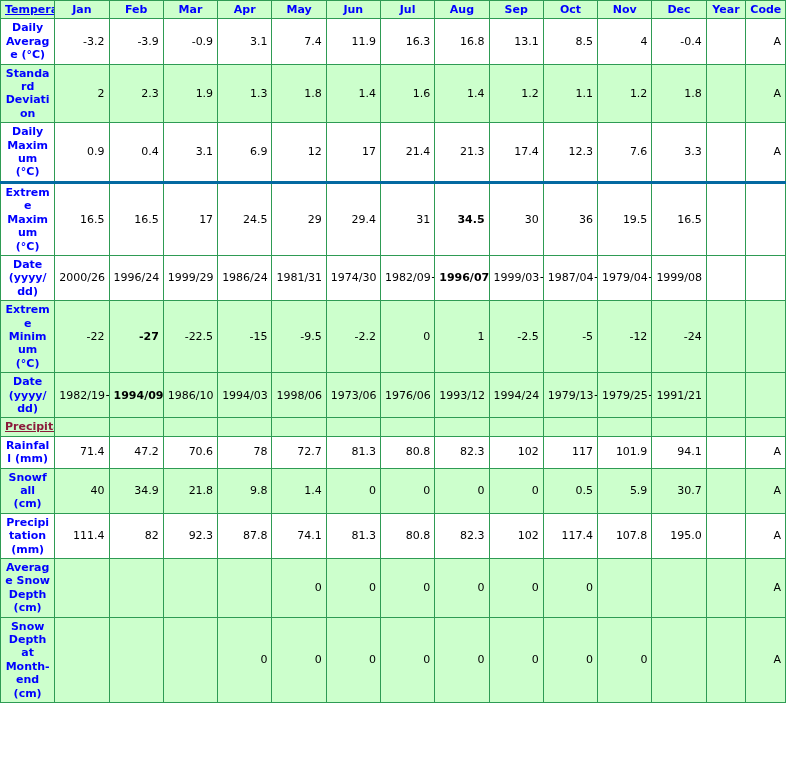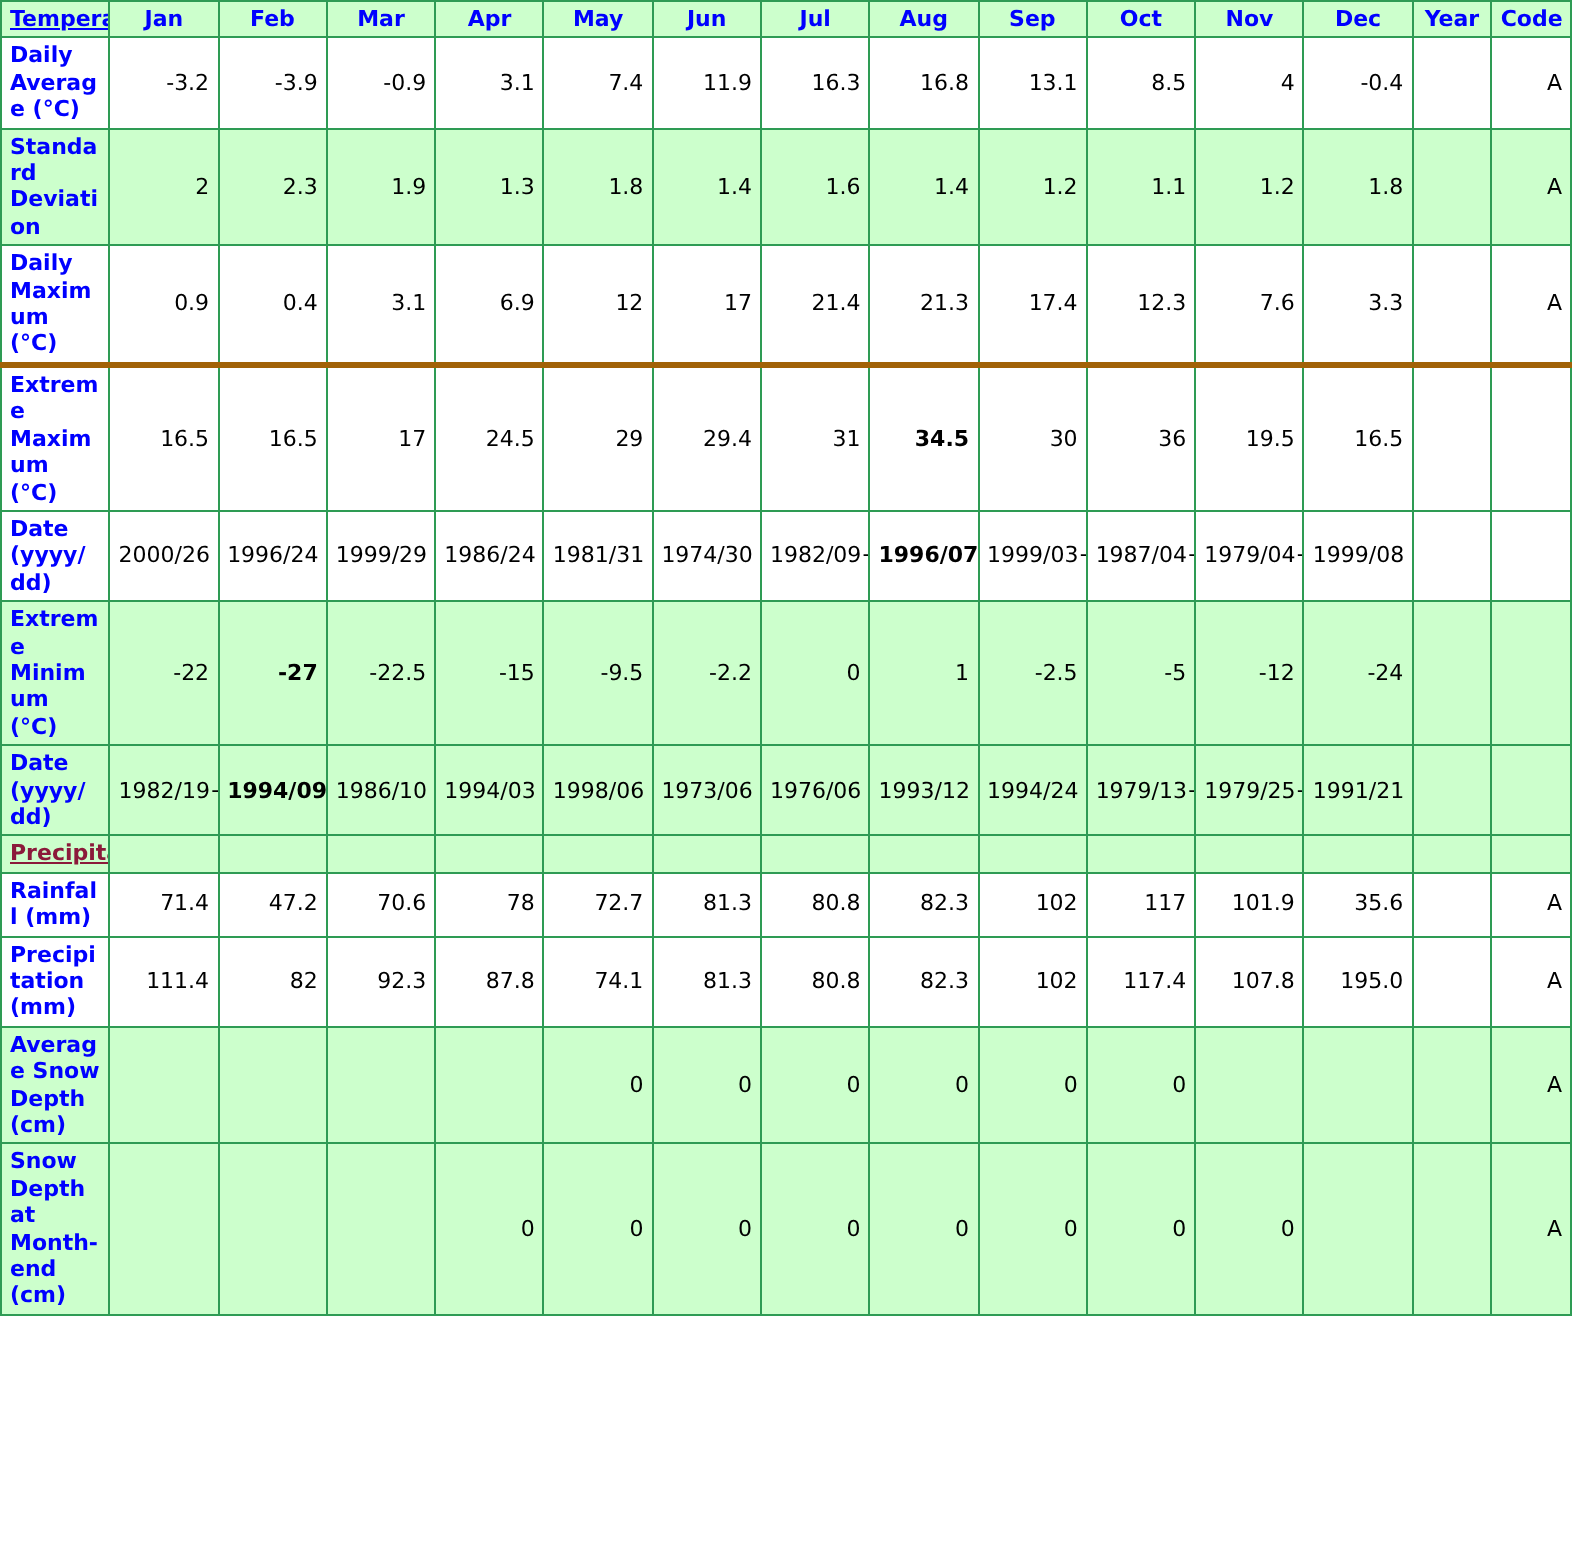--- a/index.html
+++ b/index.html
@@ -59,42 +59,42 @@
     text-align: left;
   }
   tr.section td.section-cell {
     text-decoration: underline;
   }
 
   
   td.rowlabel {
     color: #0000ff;
     font-weight: bold;
-    text-align: left;
+    text-align: center;
     word-wrap: break-word;
   }
 
   
   td.val {
     text-align: right;
     color: #000000;
     white-space: nowrap;
   }
   td.val.b { font-weight: bold; }
   td.code {
     text-align: right;
     color: #000000;
   }
 
   
   tr.white td { background: #ffffff; }
   tr.green td { background: #ccffcc; }
 
   
-  tr.group-top td { border-top: 3px solid #a16207; margin-top: 44px; }
+  tr.group-top td { border-top: 3px solid #0369a1; margin-top: 44px; }
 </style>
 </head>
 <body>
 
 <table class="climate">
   <colgroup>
     <col class="c-label">
     <col class="c-month">
       <col class="c-month">
       <col class="c-month">
@@ -271,21 +271,38 @@
         <td class="val">47.2</td>
         <td class="val">70.6</td>
         <td class="val">78</td>
         <td class="val">72.7</td>
         <td class="val">81.3</td>
         <td class="val">80.8</td>
         <td class="val">82.3</td>
         <td class="val">102</td>
         <td class="val">117</td>
         <td class="val">101.9</td>
-        <td class="val">35.6</td>
+        <td class="val">94.1</td>
+        <td class="val"></td>
+        <td class="code">A</td>
+      </tr>
+      <tr class="green">
+        <td class="rowlabel">Snowfall (cm)</td>
+        <td class="val">40</td>
+        <td class="val">34.9</td>
+        <td class="val">21.8</td>
+        <td class="val">9.8</td>
+        <td class="val">1.4</td>
+        <td class="val">0</td>
+        <td class="val">0</td>
+        <td class="val">0</td>
+        <td class="val">0</td>
+        <td class="val">0.5</td>
+        <td class="val">5.9</td>
+        <td class="val">30.7</td>
         <td class="val"></td>
         <td class="code">A</td>
       </tr>
       <tr class="white">
         <td class="rowlabel">Precipitation (mm)</td>
         <td class="val">111.4</td>
         <td class="val">82</td>
         <td class="val">92.3</td>
         <td class="val">87.8</td>
         <td class="val">74.1</td>

